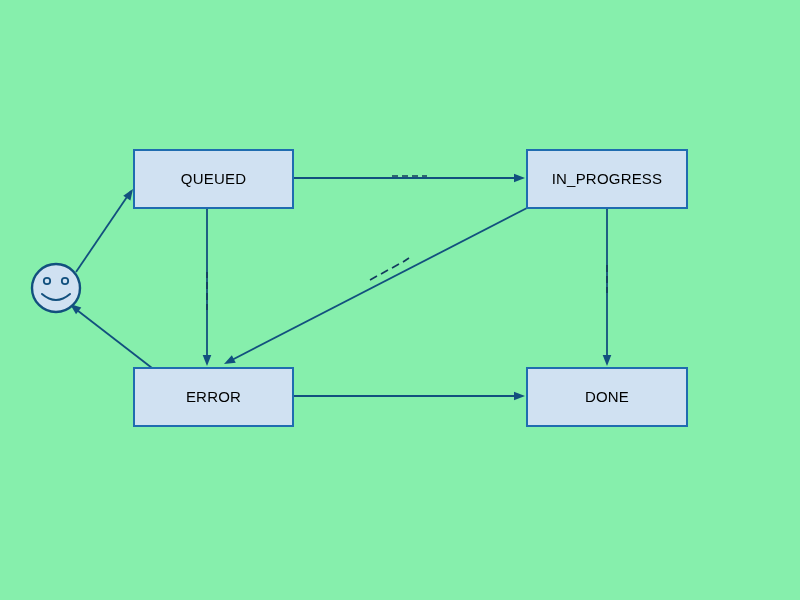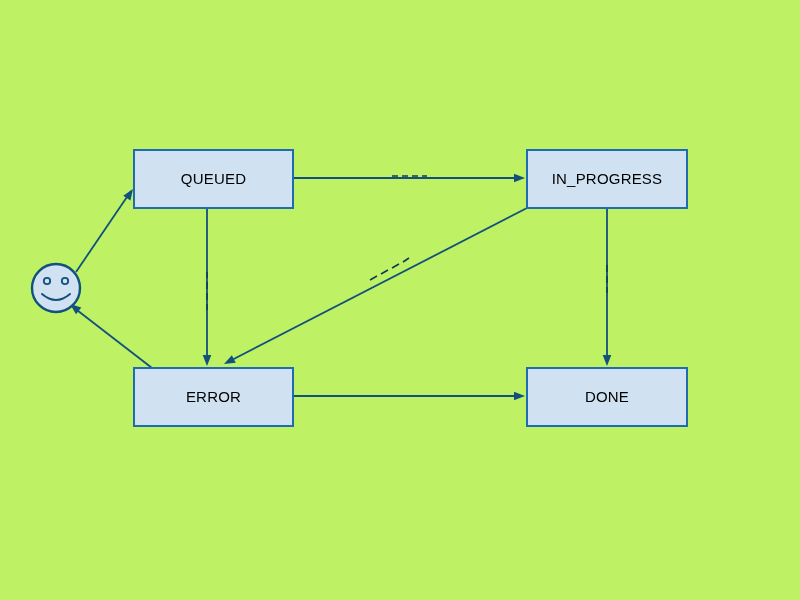--- a/index.html
+++ b/index.html
@@ -11,21 +11,21 @@
   body {
     width: 800px;
     height: 600px;
     overflow: hidden;
     font-family: "Liberation Sans", "DejaVu Sans", sans-serif;
   }
   #canvas {
     position: relative;
     width: 800px;
     height: 600px;
-    background: #bef264;
+    background: #86efac;
   }
   #diagram-svg {
     position: absolute;
     left: 0;
     top: 0;
     width: 800px;
     height: 600px;
     display: block;
   }
   .node-label {

